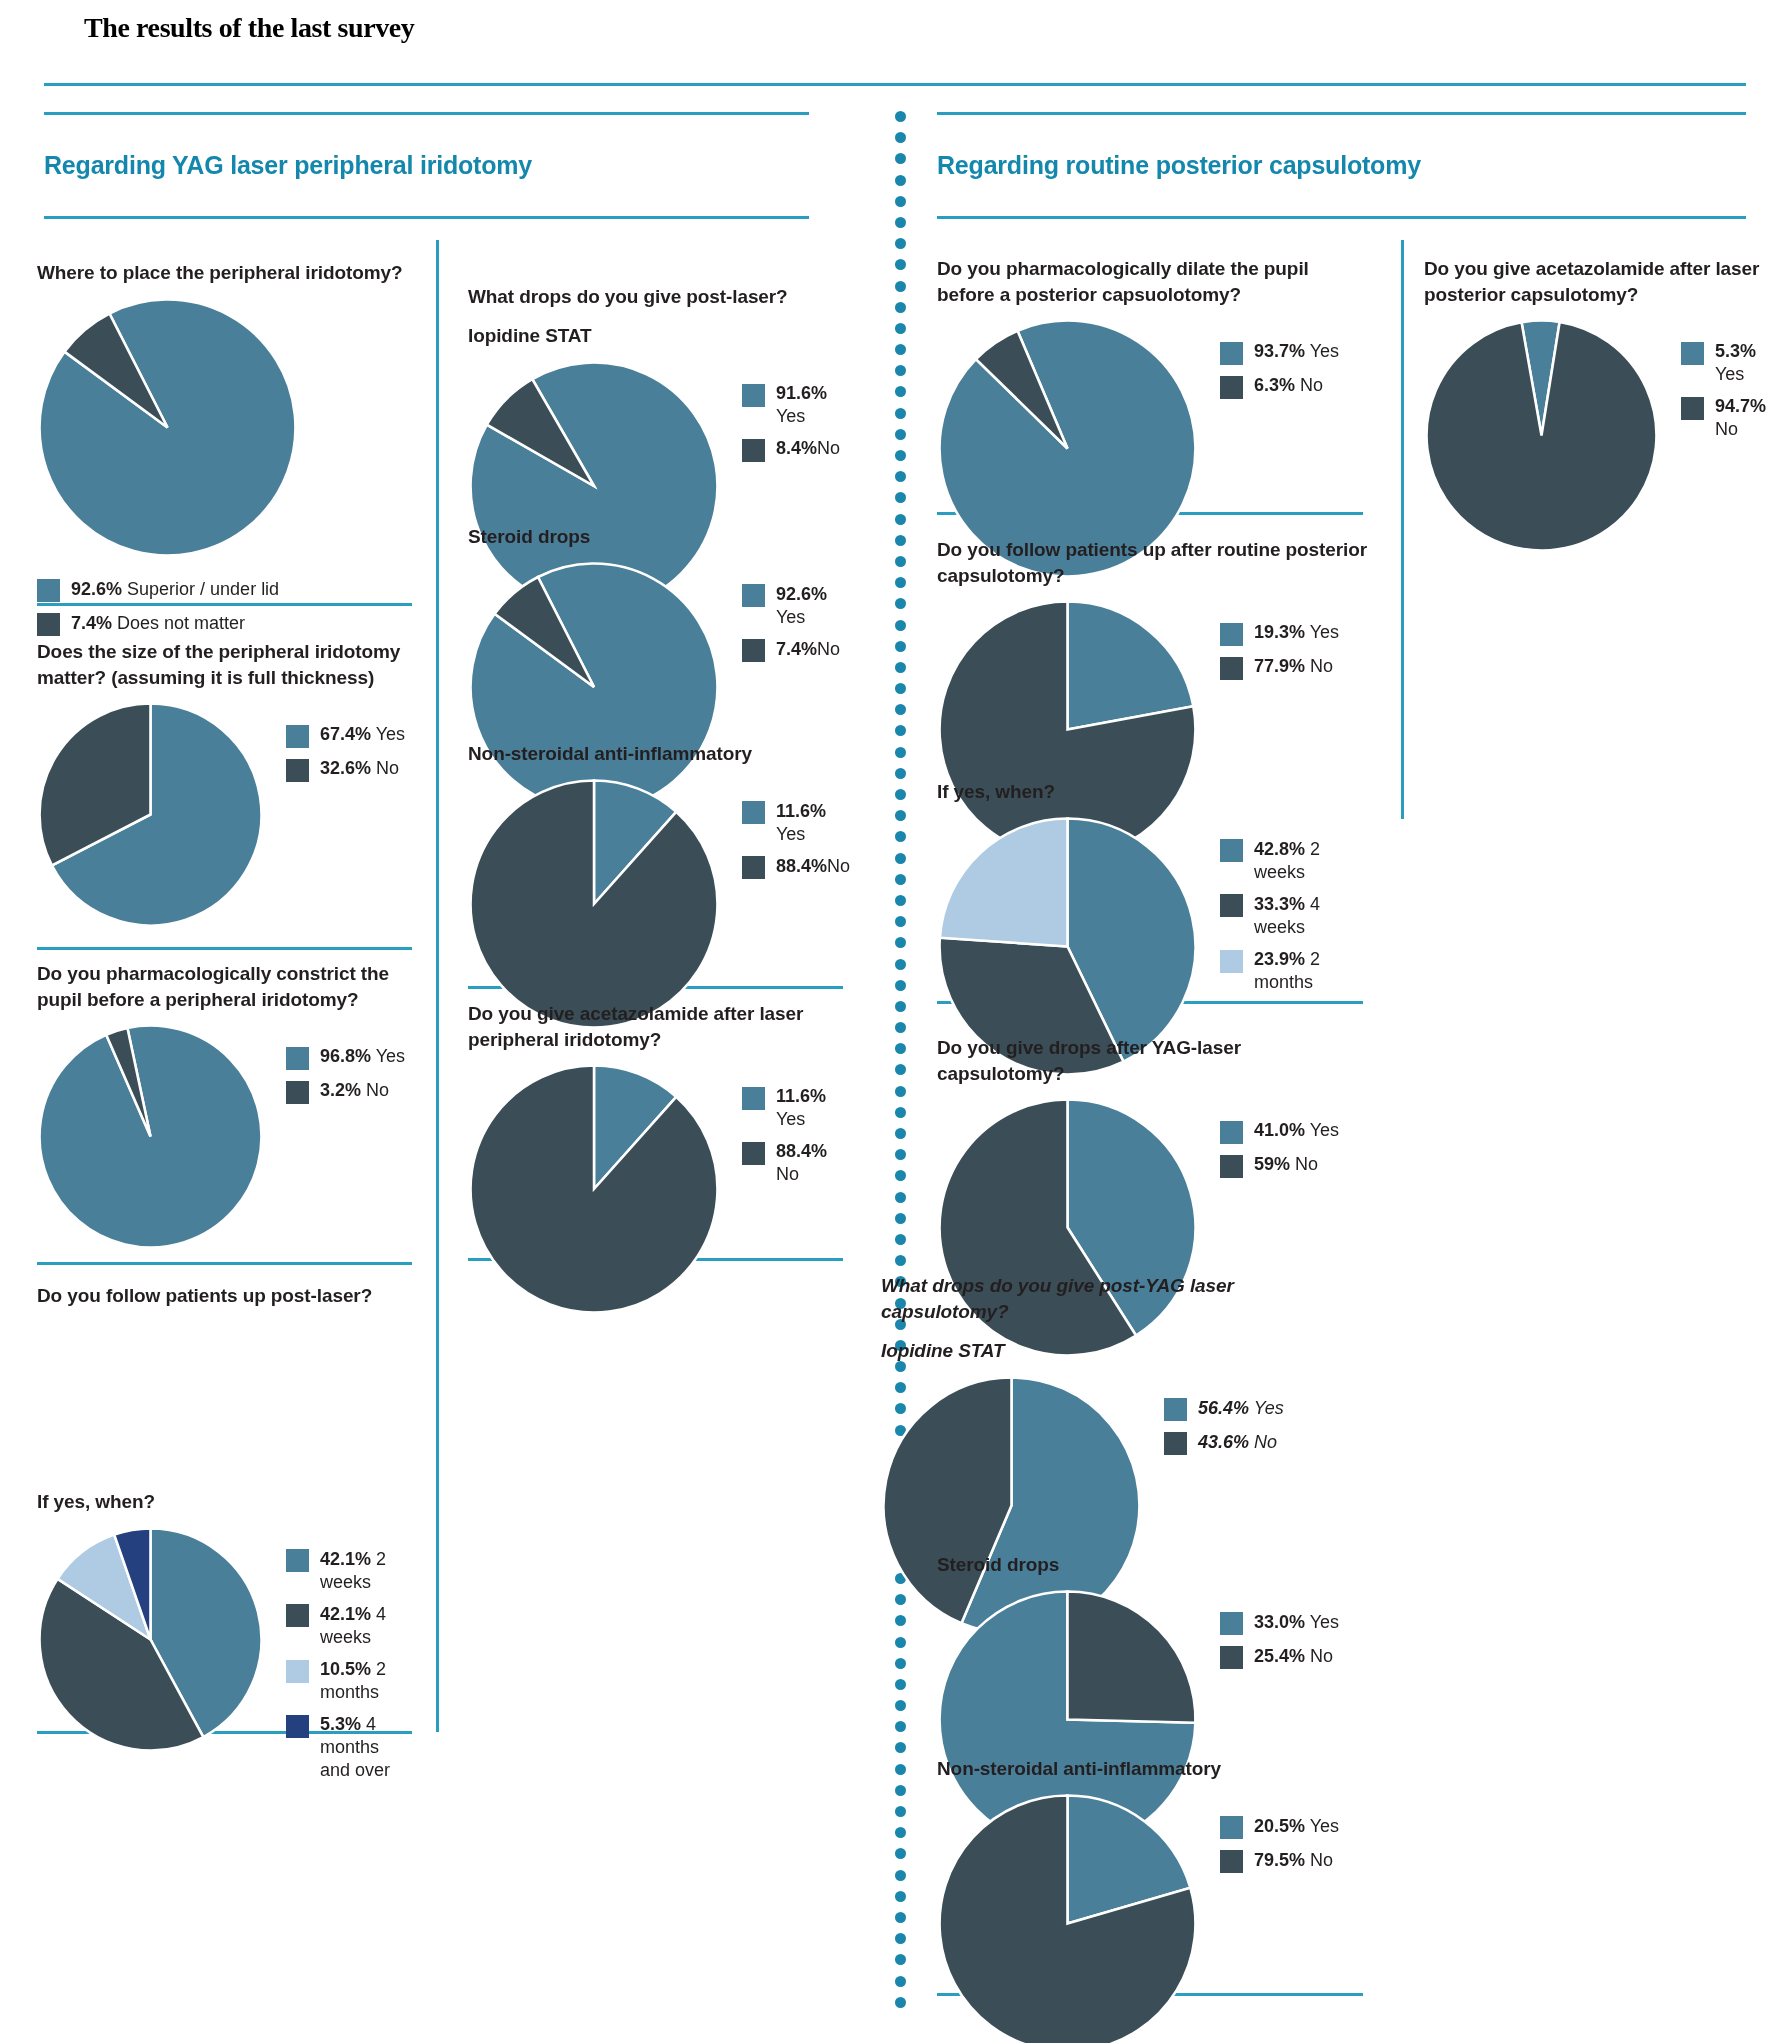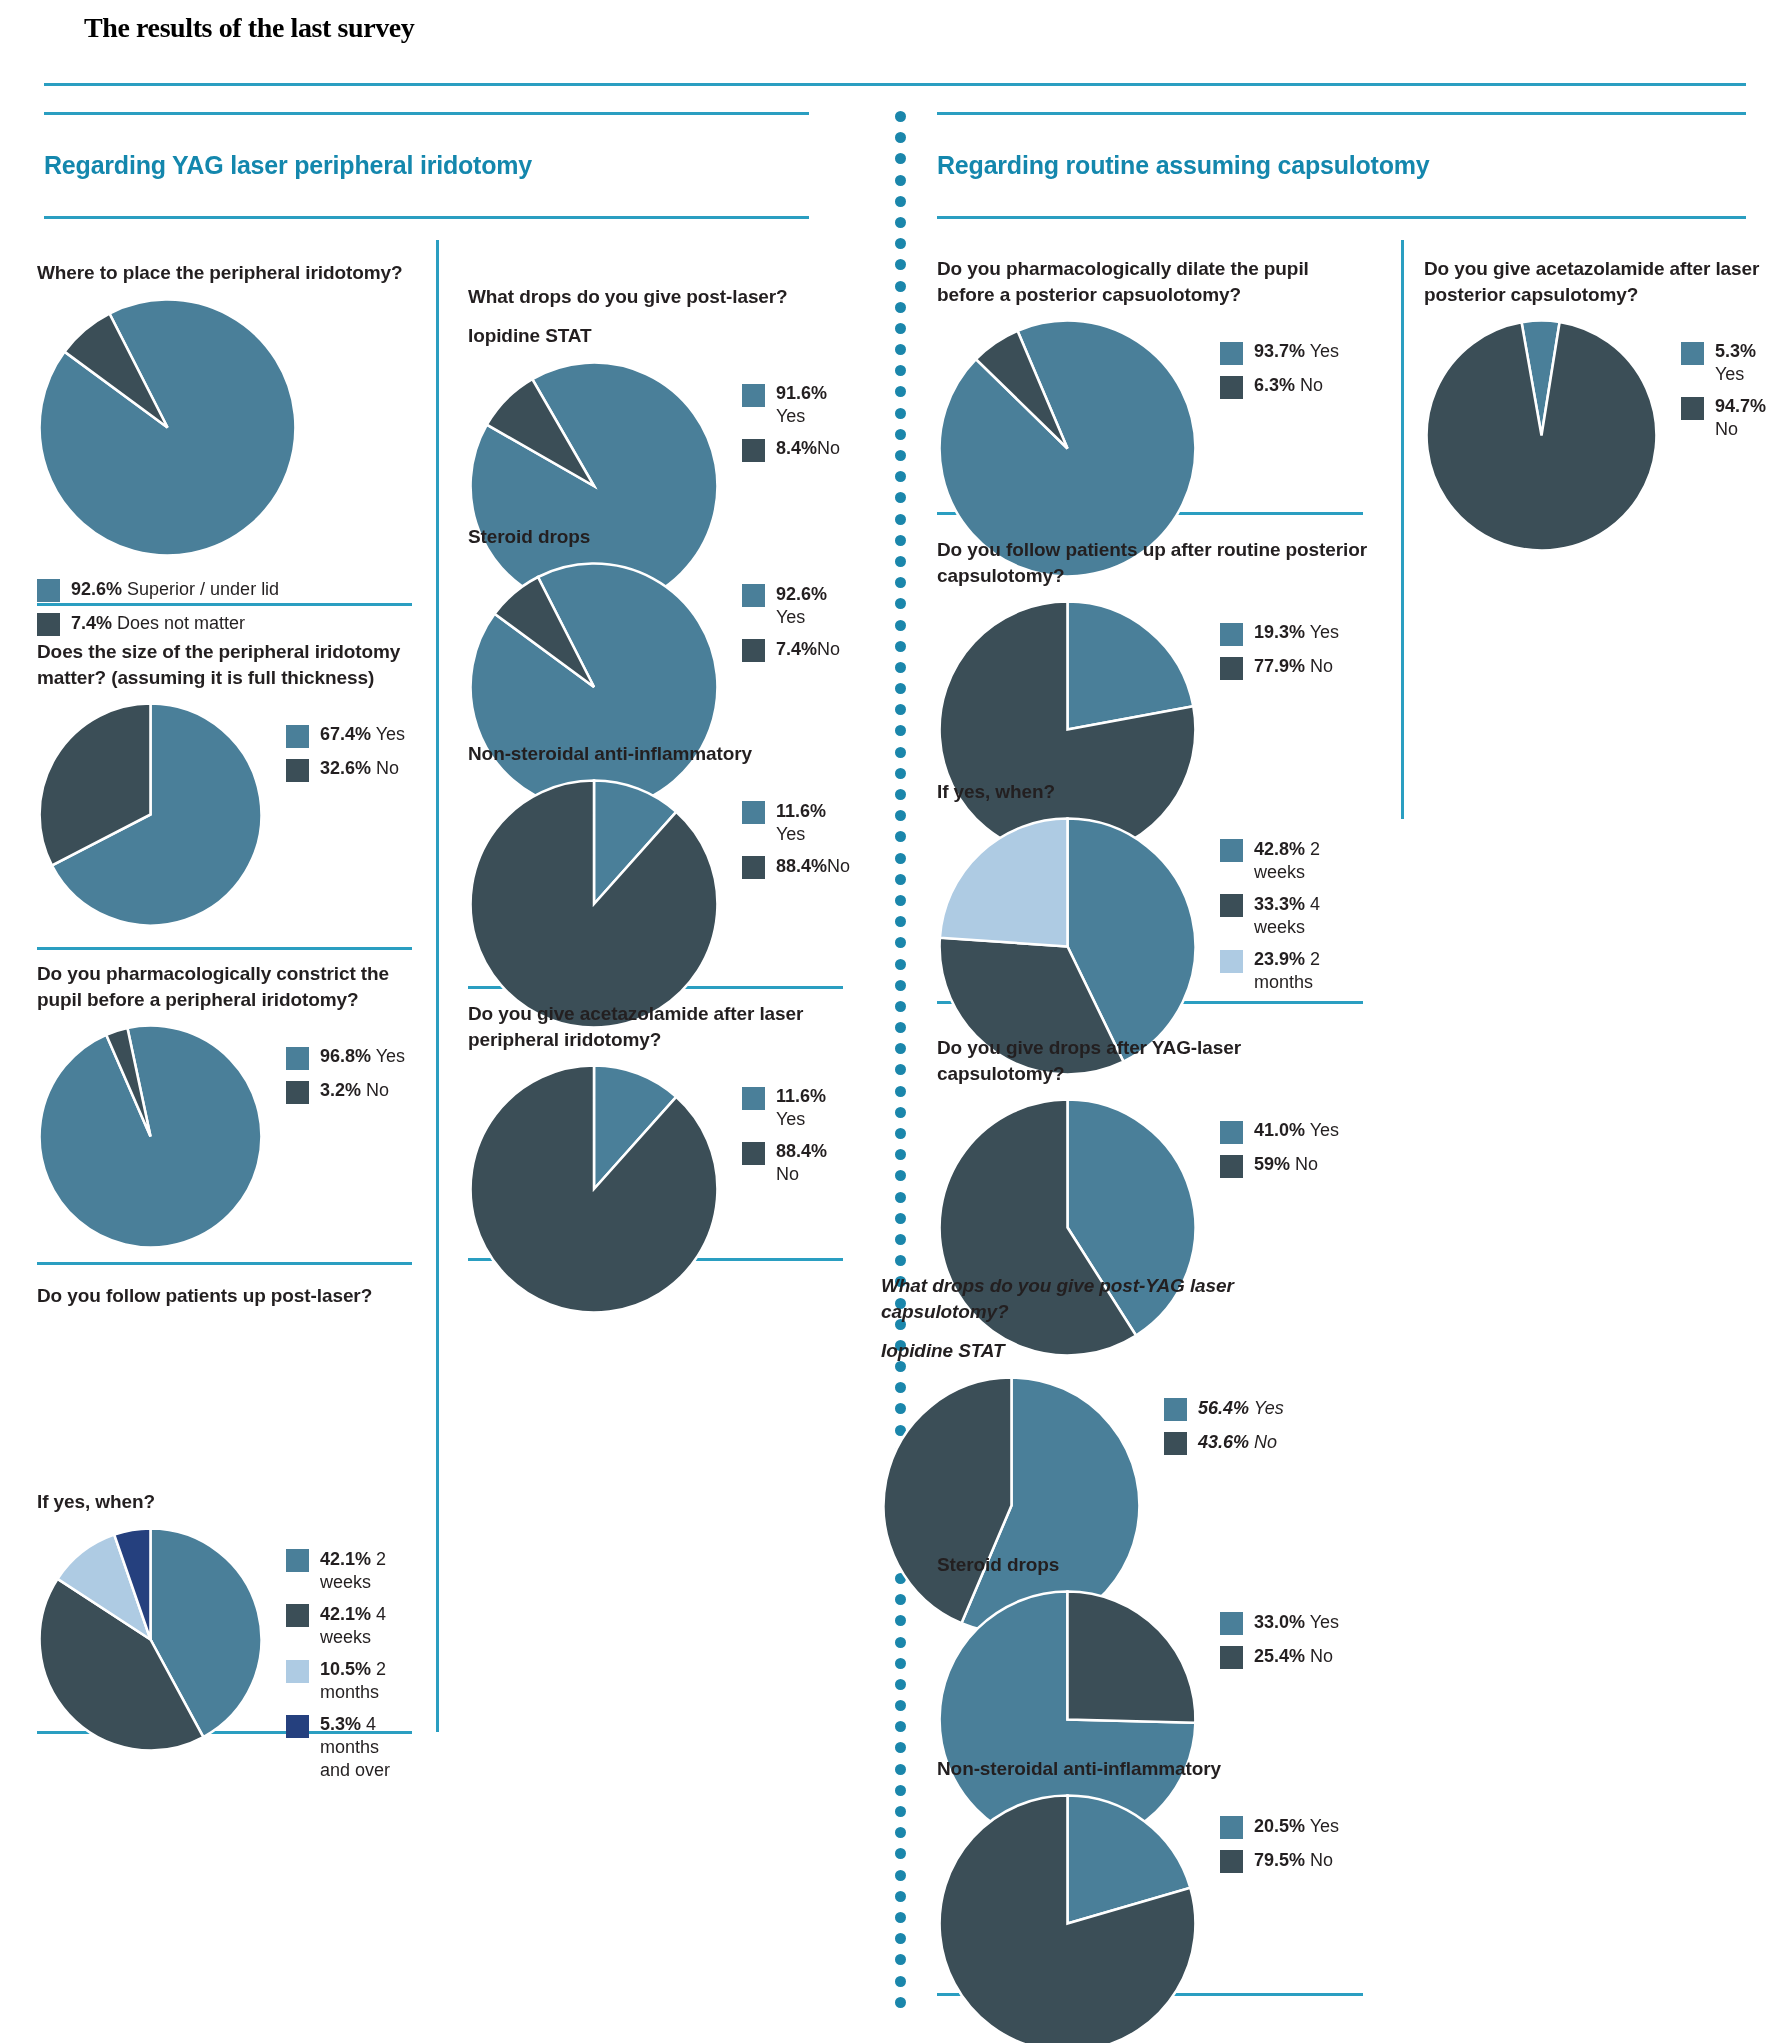--- a/index.html
+++ b/index.html
@@ -67,21 +67,21 @@
 <div class="page">
 
   <div class="main-title">The results of the last survey</div>
   <div class="title-rule"></div>
 
   <div class="sec-rule-top" style="left:44px;top:112px;width:765px;"></div>
   <div class="sec-title" style="left:44px;top:151px;">Regarding YAG laser peripheral iridotomy</div>
   <div class="sec-rule-bot" style="left:44px;top:216px;width:765px;"></div>
 
   <div class="sec-rule-top" style="left:937px;top:112px;width:809px;"></div>
-  <div class="sec-title" style="left:937px;top:151px;">Regarding routine assuming capsulotomy</div>
+  <div class="sec-title" style="left:937px;top:151px;">Regarding routine posterior capsulotomy</div>
   <div class="sec-rule-bot" style="left:937px;top:216px;width:809px;"></div>
 
   <div class="dot-divider" id="dotcol">
       <i></i>
       <i></i>
       <i></i>
       <i></i>
       <i></i>
       <i></i>
       <i></i>

